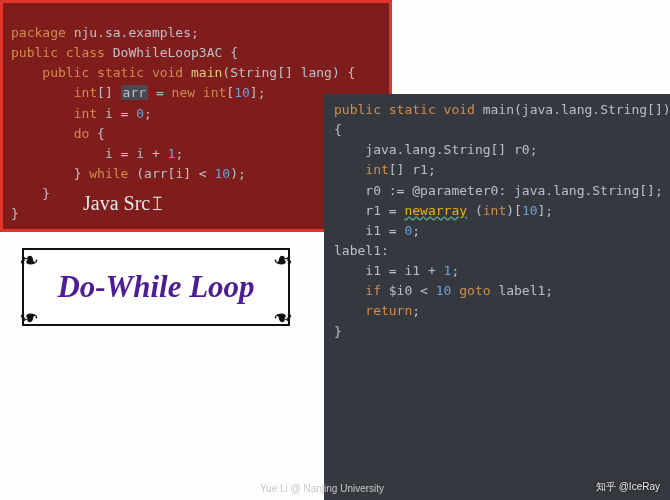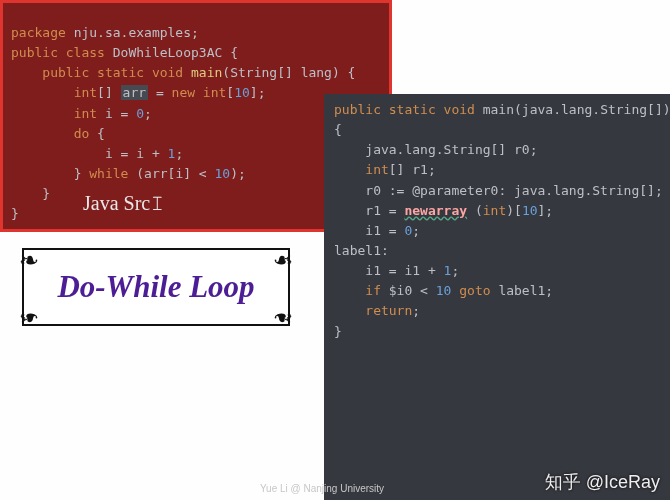--- a/index.html
+++ b/index.html
@@ -57,21 +57,21 @@
     font-size: 13px;
     line-height: 1.55;
     color: #bcc0c6;
     margin-top: 24px;
   }
   .jimple-panel .line { white-space: pre; }
   .j-kw { color: #d18d4e; }
   .j-type { color: #bcc0c6; }
   .j-ident { color: #bcc0c6; }
   .j-num { color: #6aa0d8; }
-  .j-new { color: #fca5a5; text-decoration: underline wavy #5a8; font-weight: bold; }
+  .j-new { color: #eab308; text-decoration: underline wavy #5a8; }
 
   .title-box {
     position: absolute;
     top: 248px;
     left: 22px;
     width: 268px;
     height: 78px;
     border: 2px solid #111;
     background: #fff;
     display: flex;
@@ -102,21 +102,21 @@
     left: 260px;
     font-family: sans-serif;
     font-size: 10px;
     color: #c7c7c7;
   }
   .watermark {
     position: absolute;
     bottom: 6px;
     right: 10px;
     font-family: sans-serif;
-    font-size: 18px;
+    font-size: 10px;
     color: #eee;
     text-shadow: 0 0 3px #000;
   }
 </style>
 </head>
 <body>
 
 <div class="java-src-panel">
   <div id="java-lines">
       <div class="line"><span class="kw-pkg">package </span><span class="pkg-path">nju.sa.examples</span><span class="op">;</span></div>

